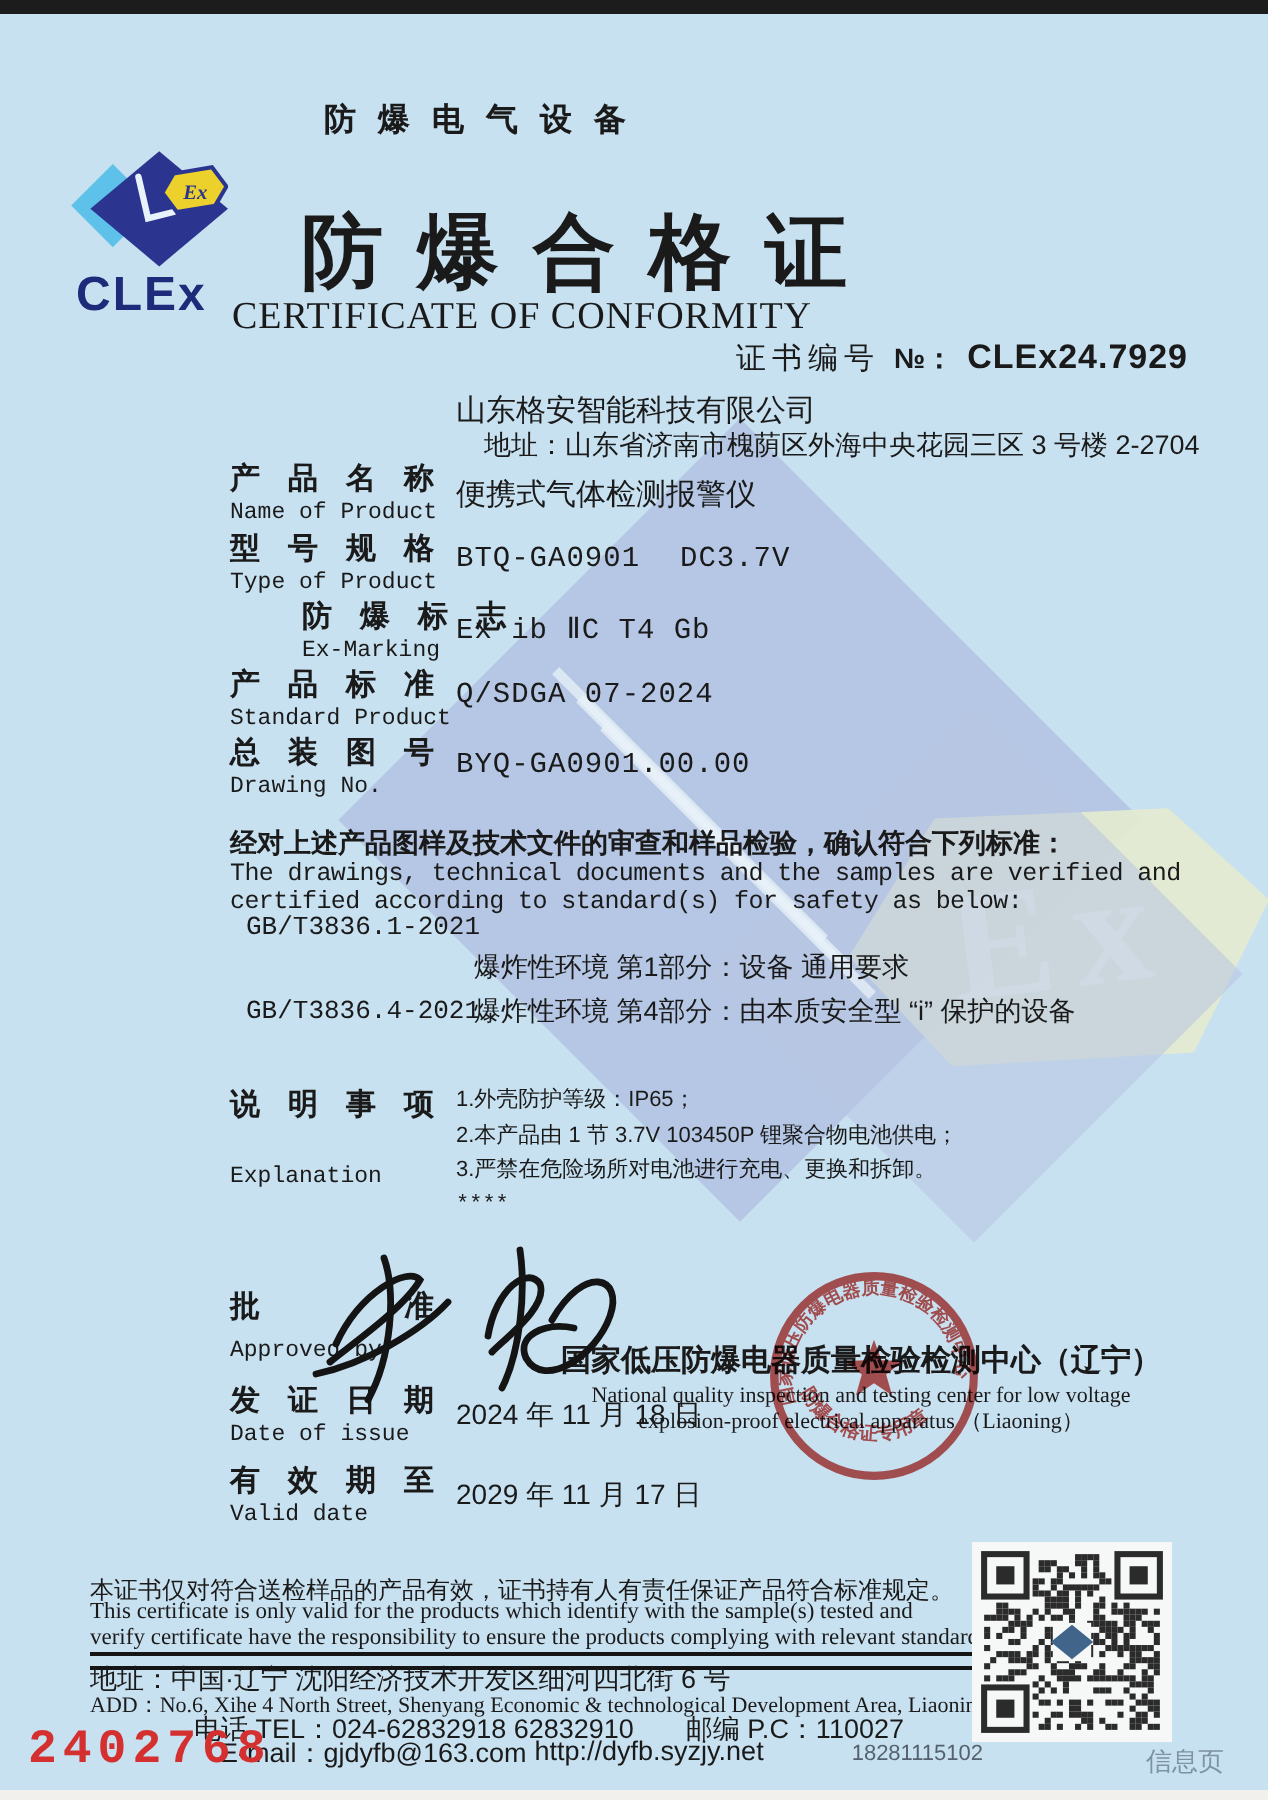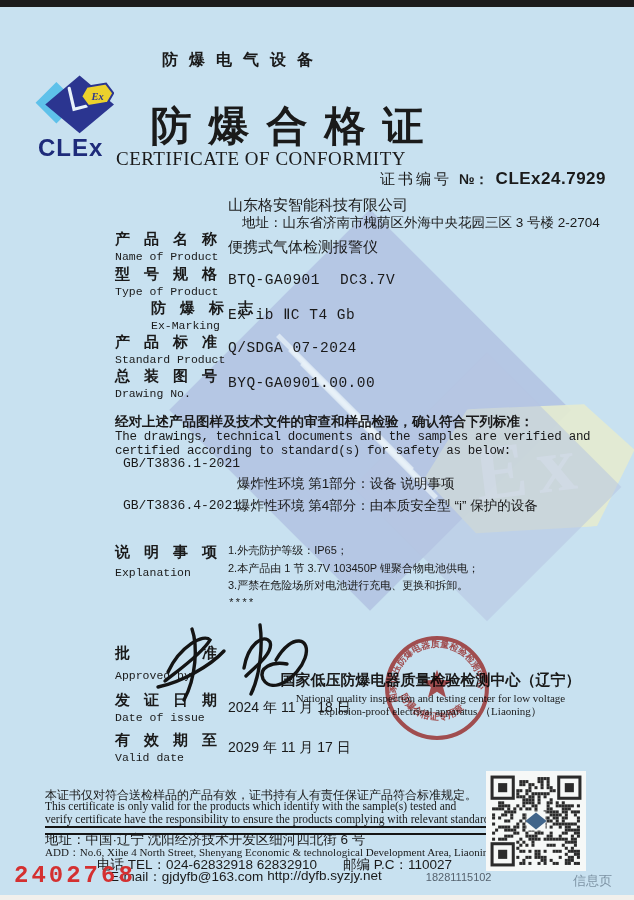--- a/index.html
+++ b/index.html
@@ -23,21 +23,21 @@
   .s1{left:250px;top:400px;width:190px;height:5px;}
   .s2{left:262px;top:414px;width:190px;height:5px;}
   .s3{left:274px;top:428px;width:190px;height:5px;}
 
   .z1{z-index:1;}
   
   .hdr-cn{left:108px;top:50px;width:270px;text-align:center;font-size:16px;font-weight:bold;letter-spacing:11px;}
   .hdr-en{left:87px;top:72px;width:340px;text-align:center;font-size:12px;}
   .title-cn{left:87px;top:99px;width:400px;text-align:center;font-size:41px;font-weight:bold;letter-spacing:17px;text-indent:17px;}
   .title-en{left:101px;top:148px;width:320px;text-align:center;font-size:19px;letter-spacing:.5px;}
-  .certno{left:380px;top:169px;display:flex;align-items:baseline;gap:7px;}
+  .certno{left:368px;top:169px;display:flex;align-items:baseline;gap:7px;}
   .certno .l1{font-size:15px;letter-spacing:3px;}
   .certno .l2{font-size:14px;font-weight:bold;}
   .certno .v{font-size:17px;font-weight:bold;letter-spacing:.5px;}
 
   
   .logo{left:34px;top:62px;width:80px;height:96px;}
   .logo-txt{left:38px;top:134px;width:76px;font-size:24px;font-weight:bold;color:#1e2b7a;letter-spacing:1px;}
 
   
   .row-label-cn{width:102px;font-size:15px;font-weight:bold;text-align:justify;text-align-last:justify;}
@@ -137,27 +137,27 @@
     <div class="row-label-cn">总装图号</div>
     <div class="row-label-en mono">Drawing No.</div>
   </div>
   <div class="abs fval-mono z1" style="left:228px;top:375px;">BYQ-GA0901.00.00</div>
 
   <div class="abs para-en mono z1" style="left:115px;top:430px;">The drawings, technical documents and the samples are verified and</div>
   <div class="abs para-cn z1" style="left:115px;top:413px;">经对上述产品图样及技术文件的审查和样品检验，确认符合下列标准：</div>
   <div class="abs para-en mono z1" style="left:115px;top:444px;">certified according to standard(s) for safety as below:</div>
 
   <div class="abs std-code mono z1" style="left:123px;top:456px;">GB/T3836.1-2021</div>
-  <div class="abs std-desc z1" style="left:237px;top:475px;">爆炸性环境 第1部分：设备 说明事项</div>
+  <div class="abs std-desc z1" style="left:237px;top:475px;">爆炸性环境 第1部分：设备 通用要求</div>
   <div class="abs std-code mono z1" style="left:123px;top:498px;">GB/T3836.4-2021</div>
   <div class="abs std-desc z1" style="left:237px;top:497px;">爆炸性环境 第4部分：由本质安全型 “i” 保护的设备</div>
 
   <div class="abs z1" style="left:115px;top:543px;">
     <div class="row-label-cn">说明事项</div>
-    <div class="row-label-en mono" style="margin-top:4px;">Explanation</div>
+    <div class="row-label-en mono" style="margin-top:20px;">Explanation</div>
   </div>
   <div class="abs z1" style="left:228px;top:542px;">
     <div class="expl-item">1.外壳防护等级：IP65；</div>
     <div class="expl-item">2.本产品由 1 节 3.7V 103450P 锂聚合物电池供电；</div>
     <div class="expl-item">3.严禁在危险场所对电池进行充电、更换和拆卸。</div>
     <div class="expl-item mono">****</div>
   </div>
 
   <div class="abs z1" style="left:115px;top:644px;">
     <div class="row-label-cn">批准</div>

